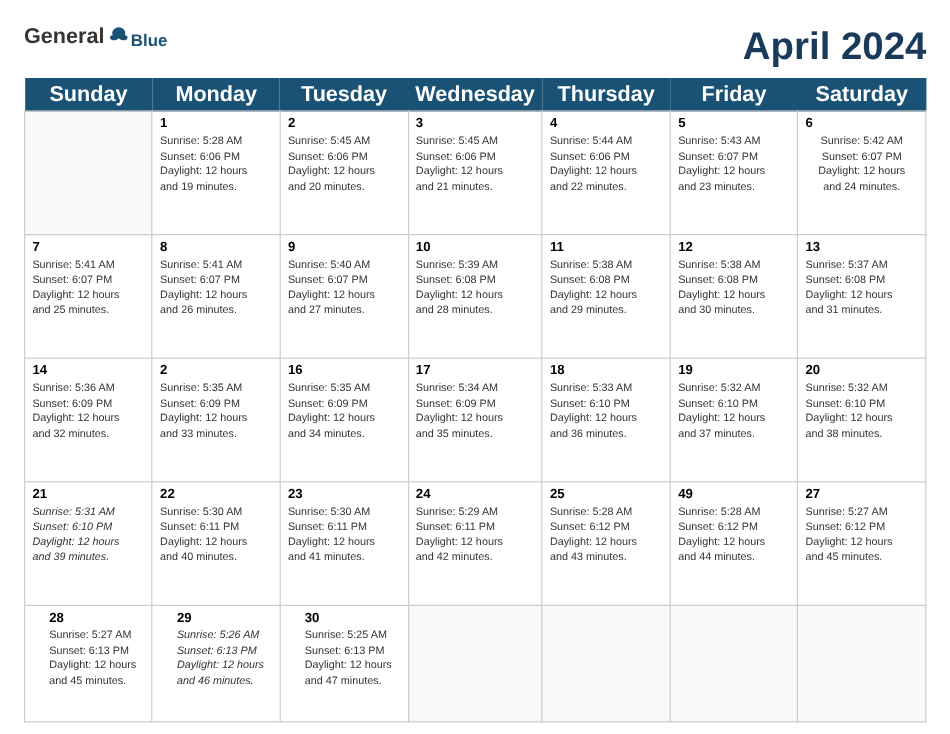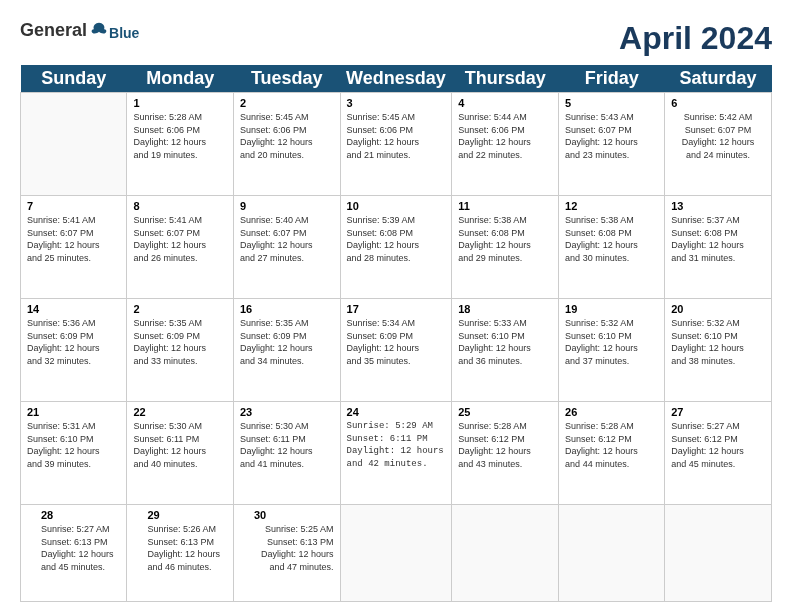--- a/index.html
+++ b/index.html
@@ -269,55 +269,55 @@
             <span class="day-num">20</span>
             <div class="day-info" style="white-space: pre-line;">Sunrise: 5:32 AM
 Sunset: 6:10 PM
 Daylight: 12 hours
 and 38 minutes.</div>
           </td>
         </tr>
         <tr>
           <td>
             <span class="day-num">21</span>
-            <div class="day-info" style="white-space: pre-line;">Sunrise: 5:31 AM
+            <div class="day-info" style="white-space: pre-line; font-style: italic;">Sunrise: 5:31 AM
 Sunset: 6:10 PM
 Daylight: 12 hours
 and 39 minutes.</div>
           </td>
           <td>
             <span class="day-num">22</span>
             <div class="day-info" style="white-space: pre-line;">Sunrise: 5:30 AM
 Sunset: 6:11 PM
 Daylight: 12 hours
 and 40 minutes.</div>
           </td>
           <td>
             <span class="day-num">23</span>
             <div class="day-info" style="white-space: pre-line;">Sunrise: 5:30 AM
 Sunset: 6:11 PM
 Daylight: 12 hours
 and 41 minutes.</div>
           </td>
           <td>
             <span class="day-num">24</span>
-            <div class="day-info" style="white-space: pre-line; font-family: Liberation Mono, monospace;">Sunrise: 5:29 AM
+            <div class="day-info" style="white-space: pre-line;">Sunrise: 5:29 AM
 Sunset: 6:11 PM
 Daylight: 12 hours
 and 42 minutes.</div>
           </td>
           <td>
             <span class="day-num">25</span>
             <div class="day-info" style="white-space: pre-line;">Sunrise: 5:28 AM
 Sunset: 6:12 PM
 Daylight: 12 hours
 and 43 minutes.</div>
           </td>
           <td>
-            <span class="day-num">26</span>
+            <span class="day-num">49</span>
             <div class="day-info" style="white-space: pre-line;">Sunrise: 5:28 AM
 Sunset: 6:12 PM
 Daylight: 12 hours
 and 44 minutes.</div>
           </td>
           <td>
             <span class="day-num">27</span>
             <div class="day-info" style="white-space: pre-line;">Sunrise: 5:27 AM
 Sunset: 6:12 PM
 Daylight: 12 hours
@@ -327,28 +327,28 @@
         <tr class="last-row">
           <td>
             <span class="day-num">28</span>
             <div class="day-info" style="white-space: pre-line;">Sunrise: 5:27 AM
 Sunset: 6:13 PM
 Daylight: 12 hours
 and 45 minutes.</div>
           </td>
           <td>
             <span class="day-num">29</span>
-            <div class="day-info" style="white-space: pre-line;">Sunrise: 5:26 AM
+            <div class="day-info" style="white-space: pre-line; font-style: italic;">Sunrise: 5:26 AM
 Sunset: 6:13 PM
 Daylight: 12 hours
 and 46 minutes.</div>
           </td>
           <td>
             <span class="day-num">30</span>
-            <div class="day-info" style="white-space: pre-line; text-align: right;">Sunrise: 5:25 AM
+            <div class="day-info" style="white-space: pre-line;">Sunrise: 5:25 AM
 Sunset: 6:13 PM
 Daylight: 12 hours
 and 47 minutes.</div>
           </td>
           <td class="empty"></td>
           <td class="empty"></td>
           <td class="empty"></td>
           <td class="empty"></td>
         </tr>
       </tbody>

